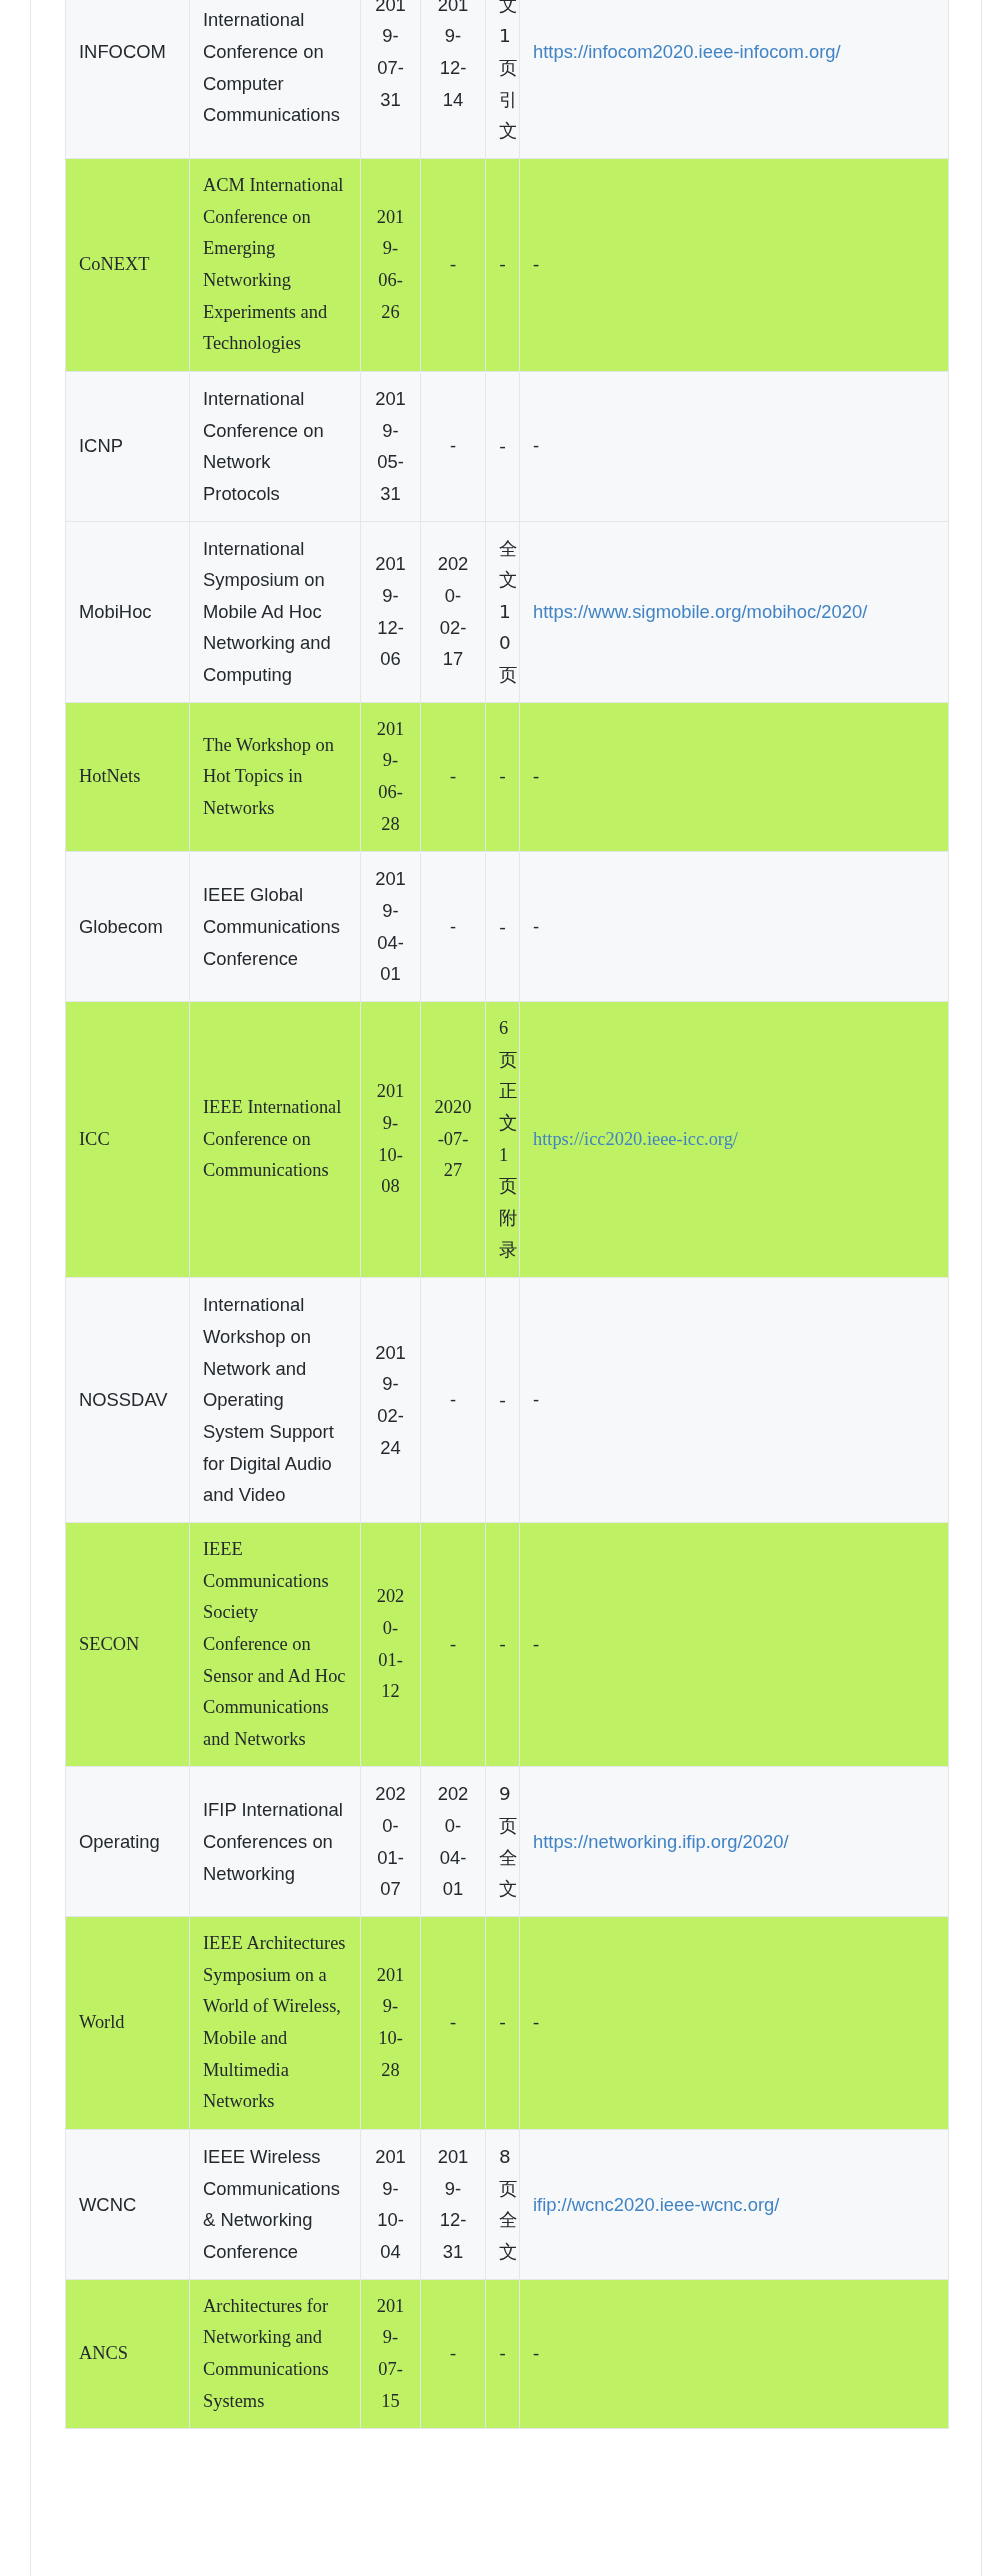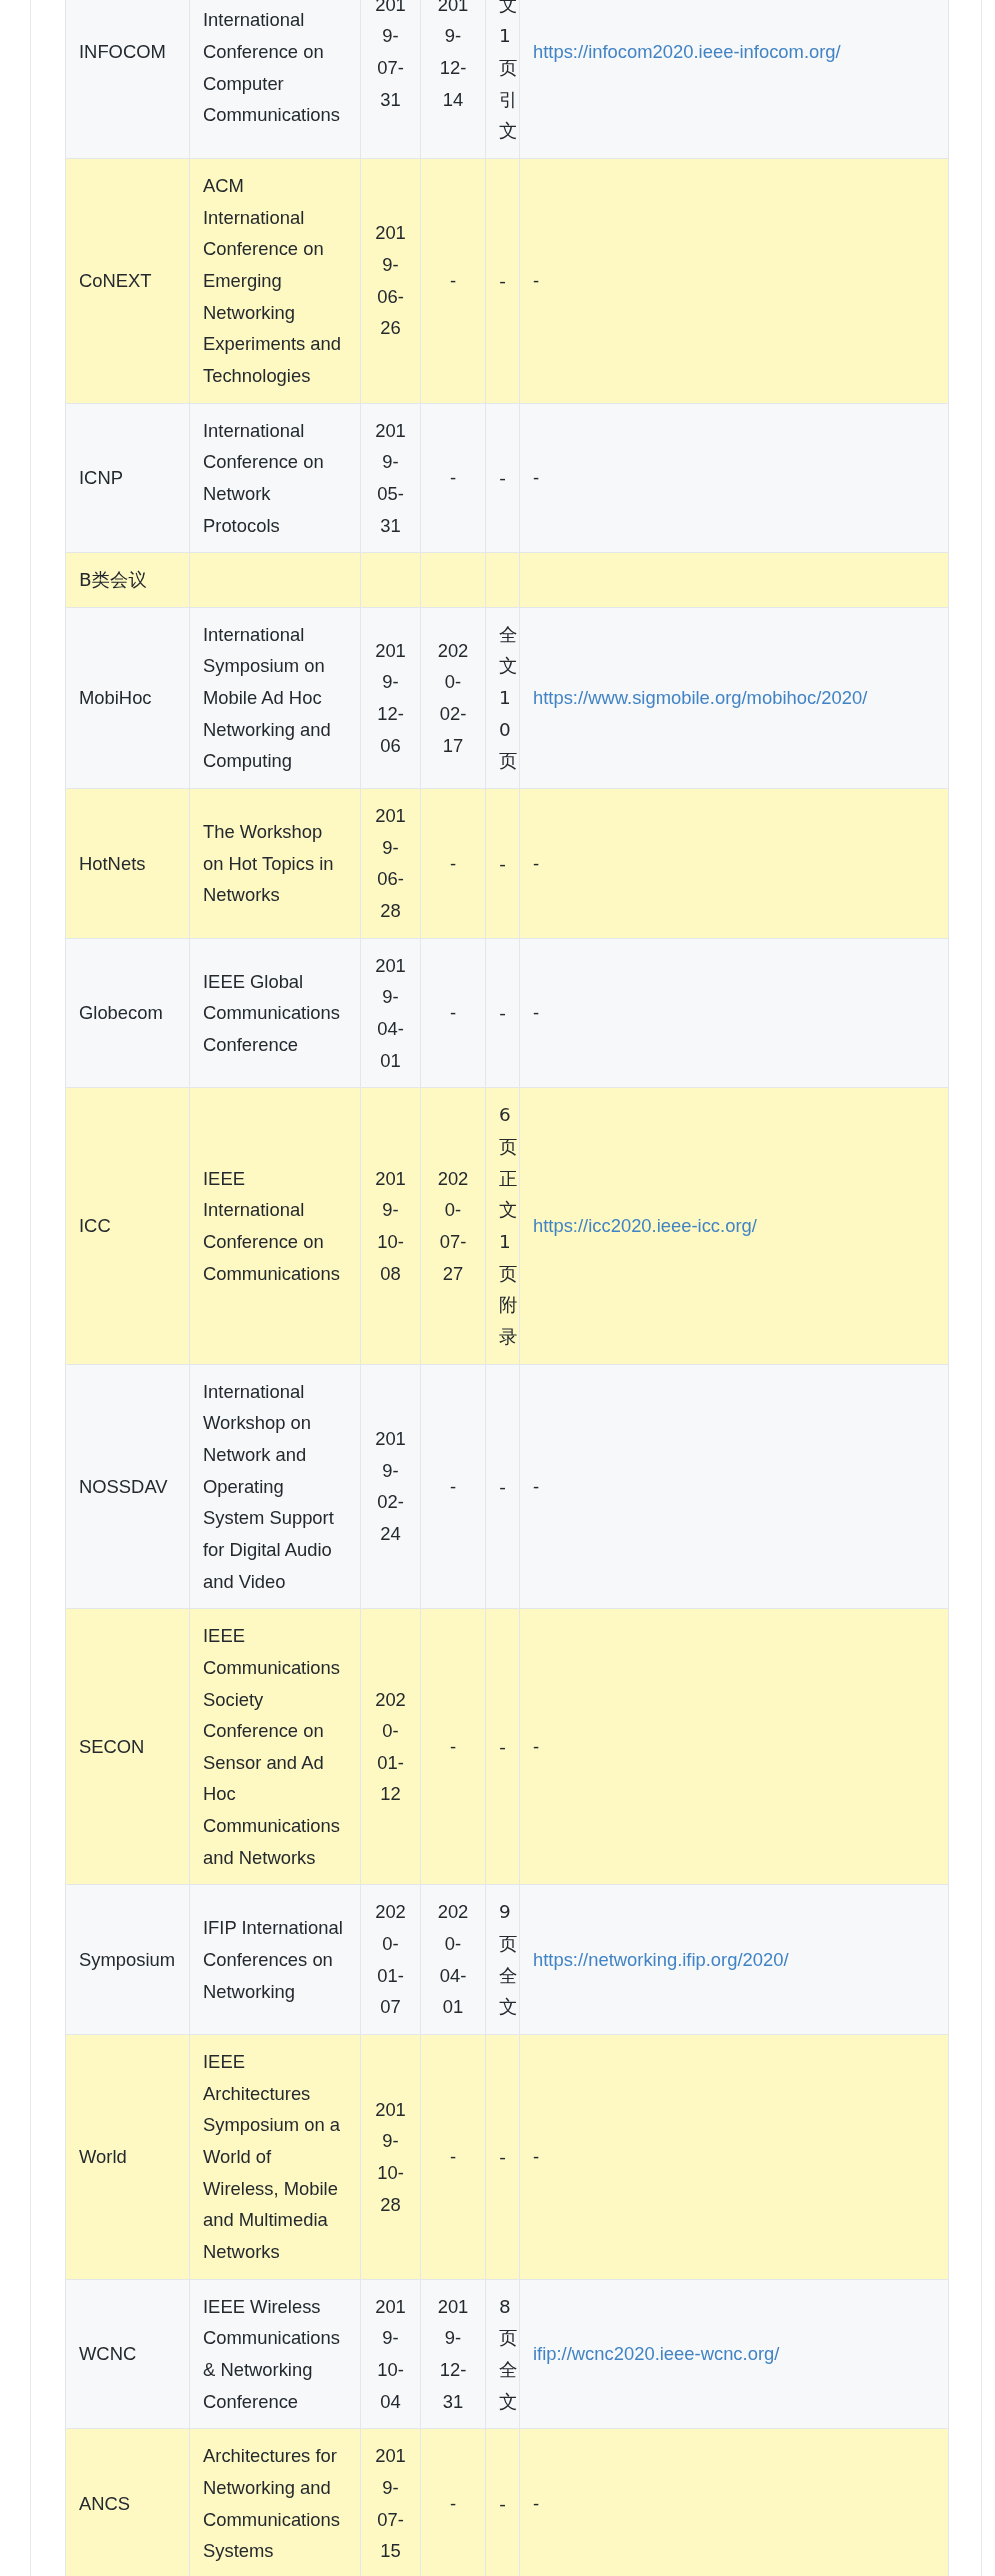--- a/index.html
+++ b/index.html
@@ -41,21 +41,21 @@
   table.conf col.c-url{width:429px;}
 
   table.conf td{
     border:0.9px solid #e4e7ea;
     padding:11px 13px;
     vertical-align:middle;
     word-wrap:break-word;
     overflow-wrap:break-word;
   }
   tr.row-alt td{background:#f6f8fa;}
-  tr.row-plain td{background:#fef9c3;}
+  tr.row-plain td{background:#bef264;font-family:Liberation Serif, serif;}
 
   td.abbr{text-align:left;}
   td.name{text-align:left;}
   td.d1,td.d2{text-align:center;padding-left:3.7px;padding-right:3.7px;}
   td.note{
     text-align:center;padding-left:1.8px;padding-right:1.8px;
     font-family:"DejaVu Sans","Liberation Sans",sans-serif;
   }
   td.url{text-align:left;padding-left:13px;}
   td.section{
@@ -97,28 +97,20 @@
           <td class="url">-</td>
         </tr>
         <tr class="row-alt">
           <td class="abbr">ICNP</td>
           <td class="name">International Conference on Network Protocols</td>
           <td class="d1">2019-05-31</td>
           <td class="d2">-</td>
           <td class="note">-</td>
           <td class="url">-</td>
         </tr>
-        <tr class="row-plain">
-          <td class="section">B类会议</td>
-          <td class="name"></td>
-          <td class="d1"></td>
-          <td class="d2"></td>
-          <td class="note"></td>
-          <td class="url"></td>
-        </tr>
         <tr class="row-alt">
           <td class="abbr">MobiHoc</td>
           <td class="name">International Symposium on Mobile Ad Hoc Networking and Computing</td>
           <td class="d1">2019-12-06</td>
           <td class="d2">2020-02-17</td>
           <td class="note">全文10页</td>
           <td class="url"><a class="link" href="#">https://www.sigmobile.org/mobihoc/2020/</a></td>
         </tr>
         <tr class="row-plain">
           <td class="abbr">HotNets</td>
@@ -154,21 +146,21 @@
         </tr>
         <tr class="row-plain">
           <td class="abbr">SECON</td>
           <td class="name">IEEE Communications Society Conference on Sensor and Ad Hoc Communications and Networks</td>
           <td class="d1">2020-01-12</td>
           <td class="d2">-</td>
           <td class="note">-</td>
           <td class="url">-</td>
         </tr>
         <tr class="row-alt">
-          <td class="abbr">Symposium</td>
+          <td class="abbr">Operating</td>
           <td class="name">IFIP International Conferences on Networking</td>
           <td class="d1">2020-01-07</td>
           <td class="d2">2020-04-01</td>
           <td class="note">9页全文</td>
           <td class="url"><a class="link" href="#">https://networking.ifip.org/2020/</a></td>
         </tr>
         <tr class="row-plain">
           <td class="abbr">World</td>
           <td class="name">IEEE Architectures Symposium on a World of Wireless, Mobile and Multimedia Networks</td>
           <td class="d1">2019-10-28</td>

